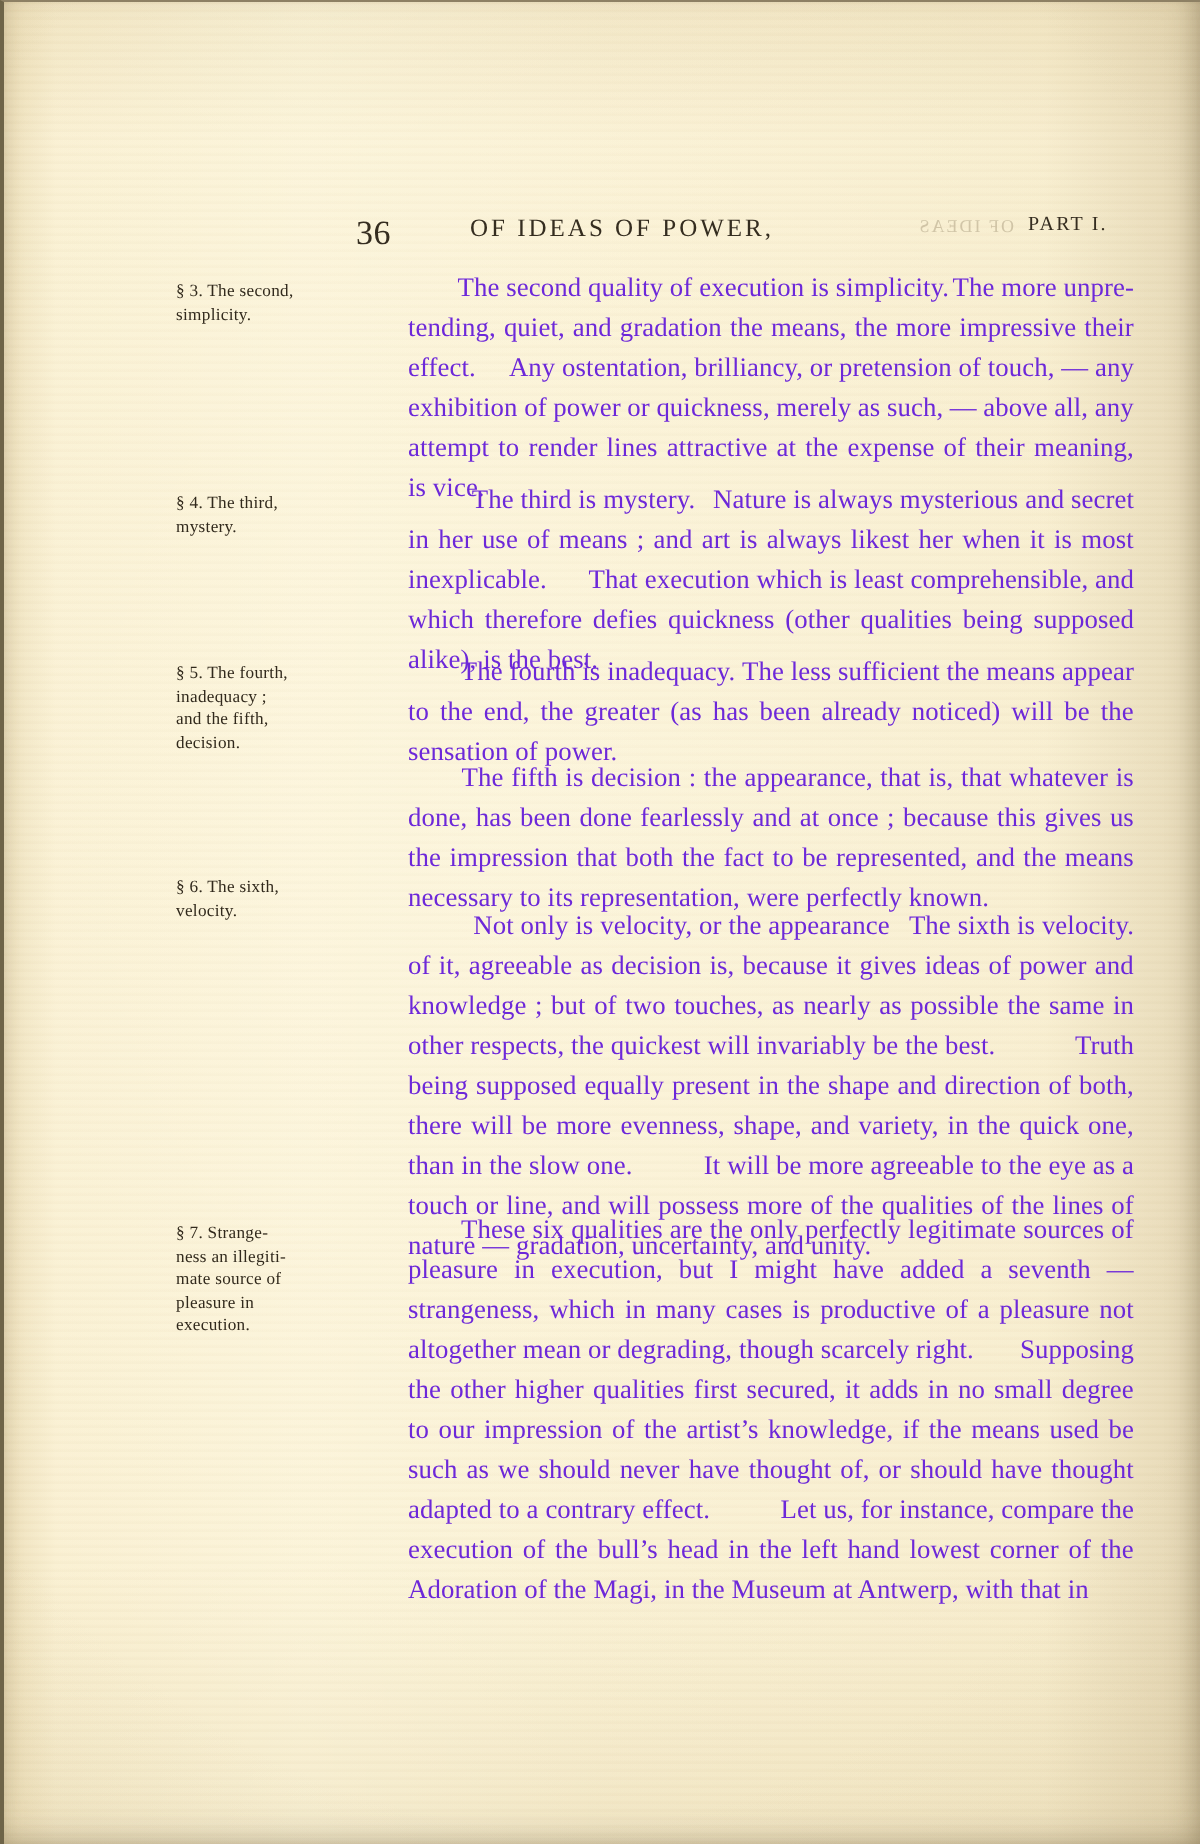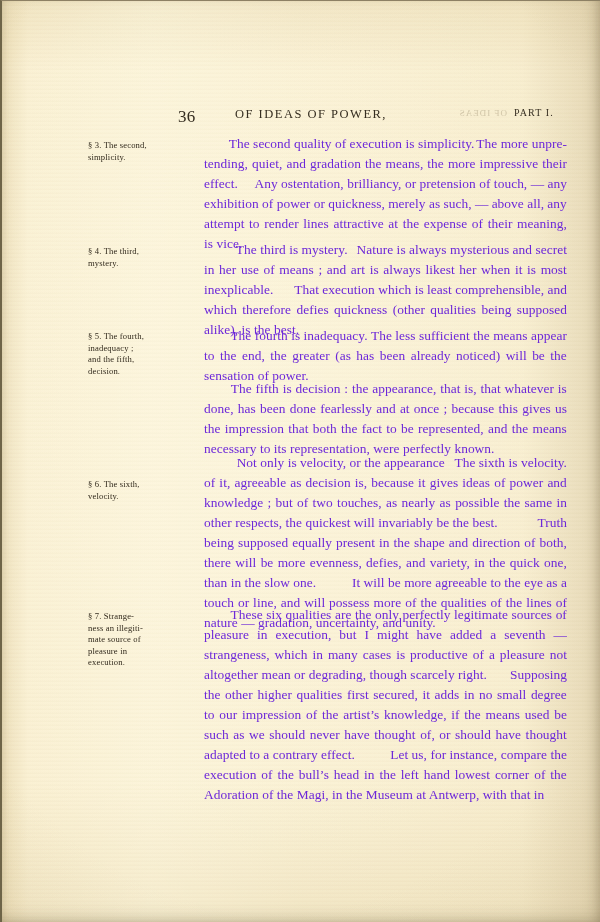--- a/index.html
+++ b/index.html
@@ -174,21 +174,21 @@
         <div class="note" style="top: 245px; font-family: Liberation Serif, serif;">
           <span class="ln">§ 4. The third,</span>
           <span class="ln">mystery.</span>
         </div>
         <div class="note" style="top: 330px;">
           <span class="ln">§ 5. The fourth,</span>
           <span class="ln">inadequacy ;</span>
           <span class="ln">and the fifth,</span>
           <span class="ln">decision.</span>
         </div>
-        <div class="note" style="top: 478px;">
+        <div class="note" style="top: 437px;">
           <span class="ln">§ 6. The sixth,</span>
           <span class="ln">velocity.</span>
         </div>
         <div class="note" style="top: 610px;">
           <span class="ln">§ 7. Strange-</span>
           <span class="ln">ness an illegiti-</span>
           <span class="ln">mate source of</span>
           <span class="ln">pleasure in</span>
           <span class="ln">execution.</span>
         </div>
@@ -407,21 +407,21 @@
             <span>direction</span>
             <span>of</span>
             <span>both,</span>
           </div>
           <div class="ln j">
             <span>there</span>
             <span>will</span>
             <span>be</span>
             <span>more</span>
             <span>evenness,</span>
-            <span>defies,</span>
+            <span>shape,</span>
             <span>and</span>
             <span>variety,</span>
             <span>in</span>
             <span>the</span>
             <span>quick</span>
             <span>one,</span>
           </div>
           <div class="ln j">
             <span>than in the slow one.</span>
             <span>It will be more agreeable to the eye as a</span>

